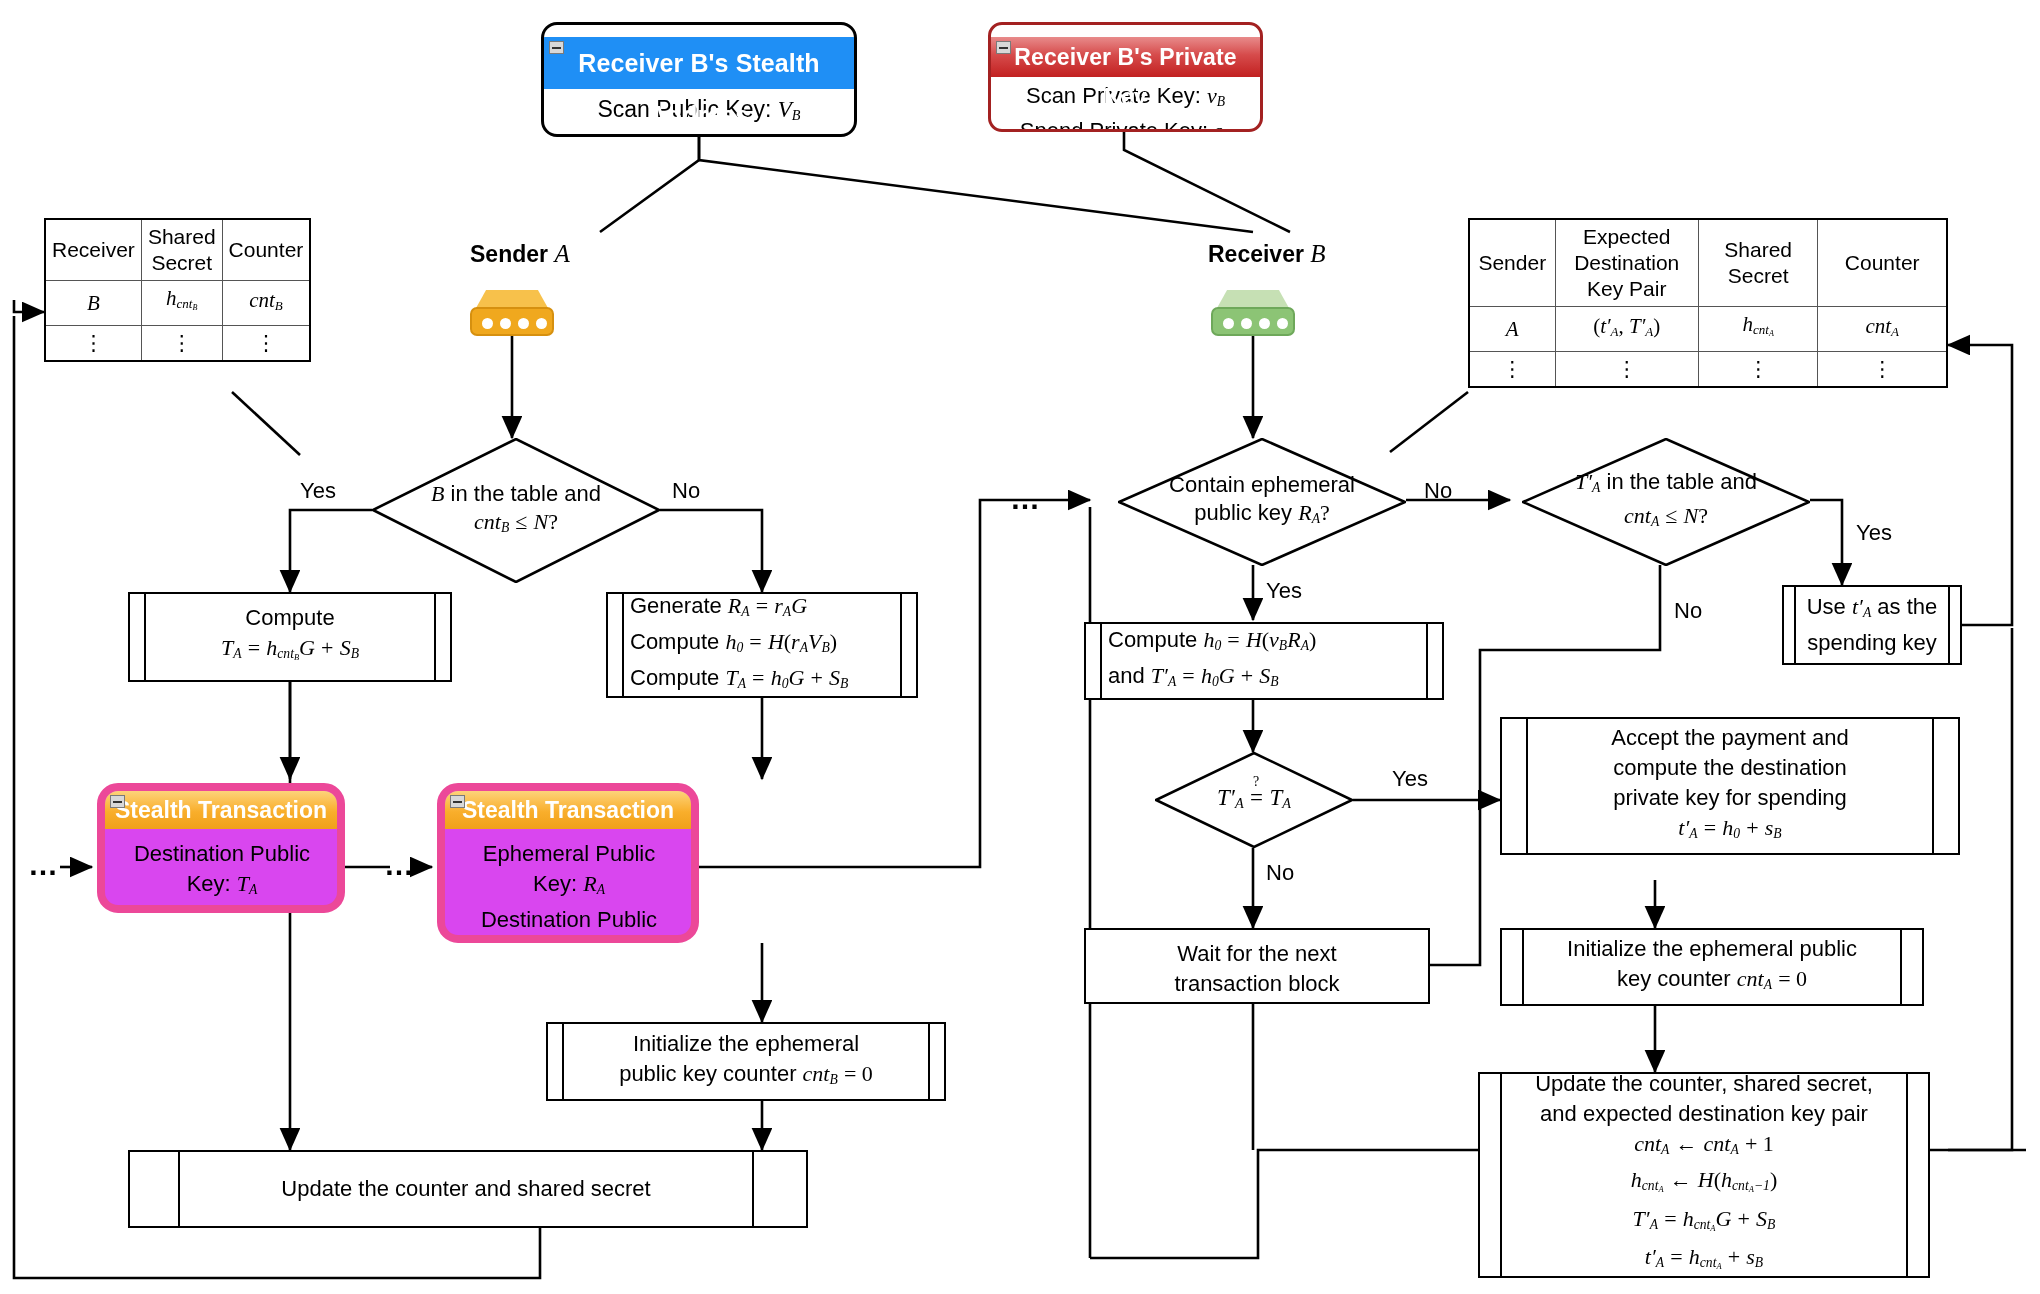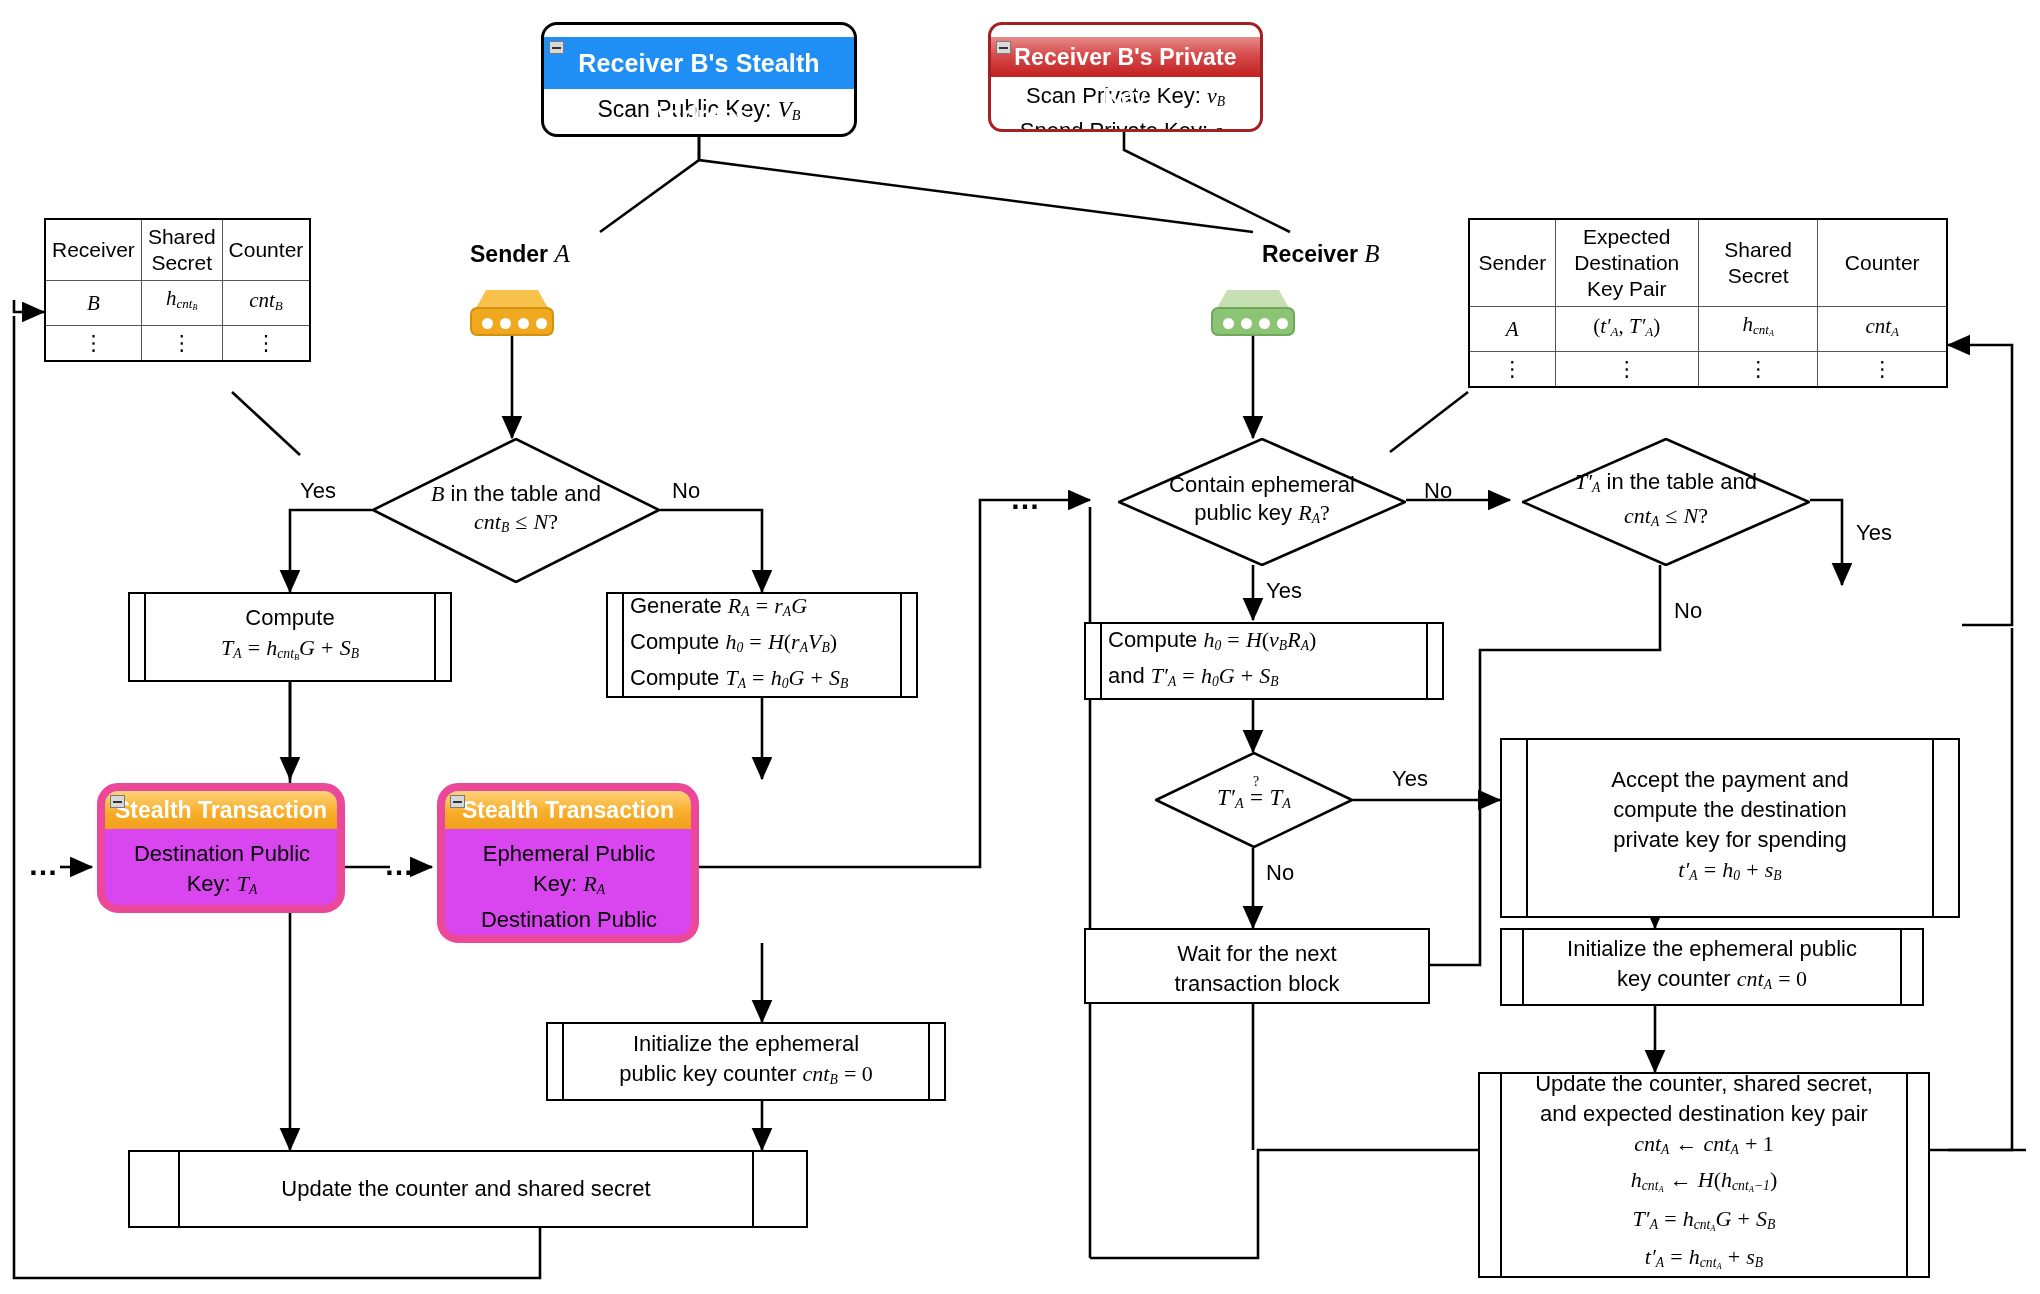--- a/index.html
+++ b/index.html
@@ -238,21 +238,21 @@
   <div class="dev" style="left:470px;top:290px;">
     <div class="top" style="background:#F7C14B;clip-path:polygon(14% 0,86% 0,100% 100%,0 100%);"></div>
     <div class="base" style="background:#F0A81E;border:2px solid #D6900F;">
       <i style="left:10px"></i>
       <i style="left:28px"></i>
       <i style="left:46px"></i>
       <i style="left:64px"></i>
     </div>
   </div>
 
-  <div class="devlabel" style="left:1262px;top:240px;">
+  <div class="devlabel" style="left:1208px;top:240px;">
     <span>Receiver</span>
     <span class="mi" style="font-weight:normal;font-size:25px;">B</span>
   </div>
   <div class="dev" style="left:1211px;top:290px;">
     <div class="top" style="background:#C6E0B4;clip-path:polygon(14% 0,86% 0,100% 100%,0 100%);"></div>
     <div class="base" style="background:#8CC475;border:2px solid #6EA85A;">
       <i style="left:10px"></i>
       <i style="left:28px"></i>
       <i style="left:46px"></i>
       <i style="left:64px"></i>
@@ -351,20 +351,28 @@
         <polygon points="144,1 287,64 144,127 1,64" fill="#fff" stroke="#000" stroke-width="2.6"></polygon>
       </svg>
     <div class="dtxt">
       <div><span class="mi">T′<sub>A</sub></span> in the table and</div>
       <div><span class="mi">cnt<sub>A</sub></span> <span class="mu">≤</span> <span class="mi">N</span><span class="mu">?</span></div>
     </div>
   </div>
   <div class="lbl" style="left:1856px;top:520px;">Yes</div>
   <div class="lbl" style="left:1674px;top:598px;">No</div>
 
+  <div class="pbox" style="left:1782px;top:585px;width:180px;height:80px;">
+    <div class="bar" style="width:10px"></div>
+    <div class="ptxt">
+      <div>Use <span class="mi">t′<sub>A</sub></span> as the</div>
+      <div>spending key</div>
+    </div>
+    <div class="bar2" style="width:10px"></div>
+  </div>
 
   <div class="pbox" style="left:1084px;top:622px;width:360px;height:78px;">
     <div class="bar"></div>
     <div class="ptxt lft">
       <div>Compute <span class="mi">h<sub>0</sub></span> <span class="mu">=</span> <span class="mi">H</span><span class="mu">(</span><span class="mi">v<sub>B</sub>R<sub>A</sub></span><span class="mu">)</span></div>
       <div>and <span class="mi">T′<sub>A</sub></span> <span class="mu">=</span> <span class="mi">h<sub>0</sub>G</span> <span class="mu">+</span> <span class="mi">S<sub>B</sub></span></div>
     </div>
     <div class="bar2"></div>
   </div>
 
@@ -377,21 +385,21 @@
         <span style="display:inline-block;position:relative;">
           <span style="position:absolute;top:-15px;left:3px;font-size:14px;" class="mu">?</span>
           <span class="mu">=</span>
         </span>
         <span class="mi">T<sub>A</sub></span></div>
     </div>
   </div>
   <div class="lbl" style="left:1392px;top:766px;">Yes</div>
   <div class="lbl" style="left:1266px;top:860px;">No</div>
 
-  <div class="pbox" style="left:1500px;top:738px;width:460px;height:180px;">
+  <div class="pbox" style="left:1500px;top:717px;width:460px;height:138px;">
     <div class="bar" style="width:24px"></div>
     <div class="ptxt">
       <div>Accept the payment and</div>
       <div>compute the destination</div>
       <div>private key for spending</div>
       <div><span class="mi">t′<sub>A</sub></span> <span class="mu">=</span> <span class="mi">h<sub>0</sub></span> <span class="mu">+</span> <span class="mi">s<sub>B</sub></span></div>
     </div>
     <div class="bar2" style="width:24px"></div>
   </div>
 

